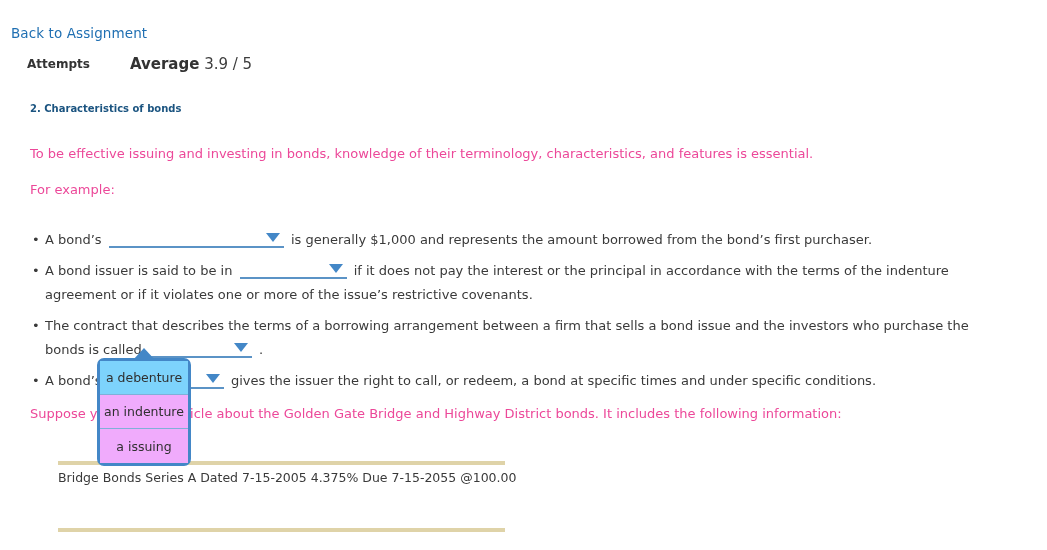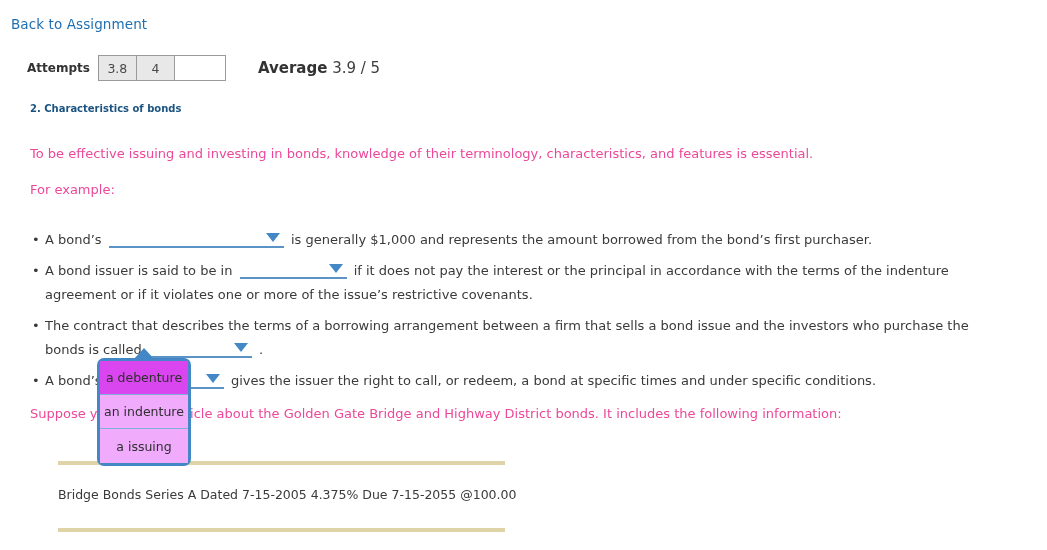--- a/index.html
+++ b/index.html
@@ -14,21 +14,21 @@
     font-size: 13px;
     color: #2b2b2b;
     overflow: hidden;
     position: relative;
   }
 
   
   .back-link {
     position: absolute;
     left: 11px;
-    top: 16px;
+    top: 25px;
     font-size: 13.5px;
     color: #1f6fb2;
     text-decoration: none;
     letter-spacing: 0.1px;
     cursor: pointer;
   }
 
   
   .attempts-row {
     position: absolute;
@@ -177,52 +177,47 @@
     justify-content: center;
     font-size: 12.5px;
     color: #2f2f2f;
     border-bottom: 1px solid #7fb0d8;
     background: #f0abfc;
     cursor: pointer;
     box-sizing: border-box;
     white-space: nowrap;
   }
   .dd-option:last-child { border-bottom: none; }
-  .dd-option.selected { background: #d946ef; }
+  .dd-option.selected { background: #7dd3fc; }
 
   
   .rule {
     position: absolute;
     left: 58px;
     width: 447px;
     height: 4px;
     background: #dfd3a8;
   }
   #rule-top { top: 461px; }
   #rule-bottom { top: 528px; }
   .quote-text {
     position: absolute;
     left: 58px;
-    top: 487px;
+    top: 470px;
     font-size: 12.5px;
     color: #3a3a3a;
   }
 </style>
 </head>
 <body>
 
 <a class="back-link" href="#">Back to Assignment</a>
 
 <div class="attempts-row">
   <span class="attempts-label">Attempts</span>
-  <div class="attempts-boxes">
-    <div class="attempt-cell">3.8</div>
-    <div class="attempt-cell">4</div>
-    <div class="attempt-cell empty"></div>
-  </div>
   <div class="average">
     <b>Average</b>
     <span>3.9 / 5</span>
   </div>
 </div>
 
 <div class="section-title">2. Characteristics of bonds</div>
 
 <div class="para" id="para-intro">To be effective issuing and investing in bonds, knowledge of their terminology, characteristics, and features is essential.</div>
 <div class="para" id="para-example">For example:</div>

